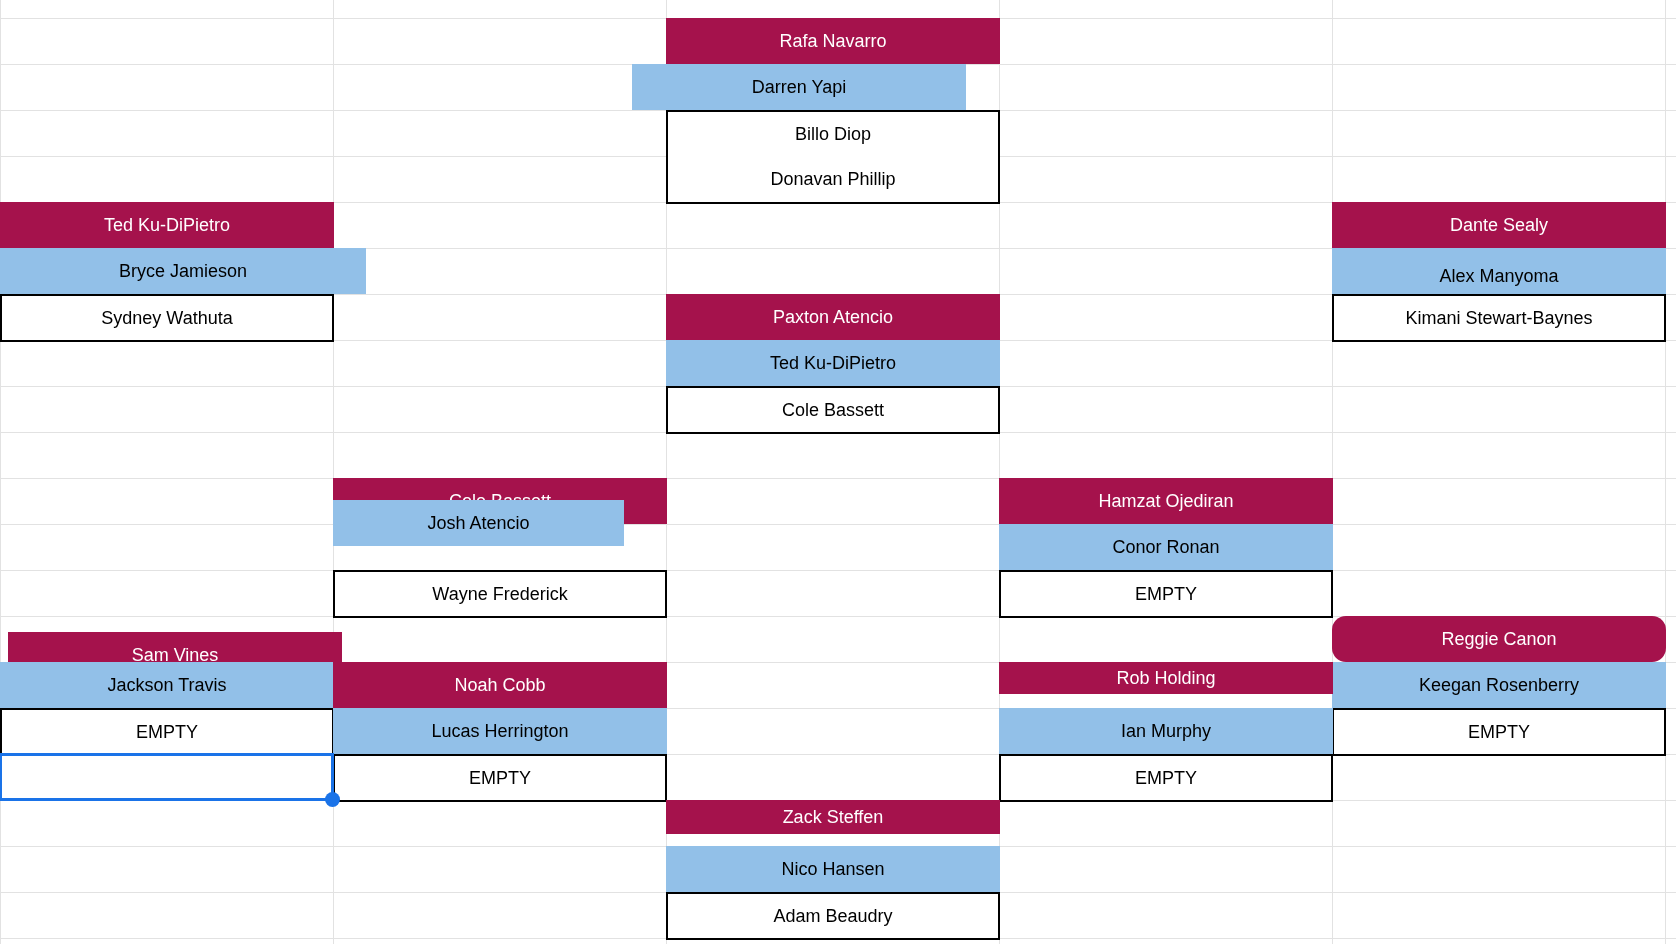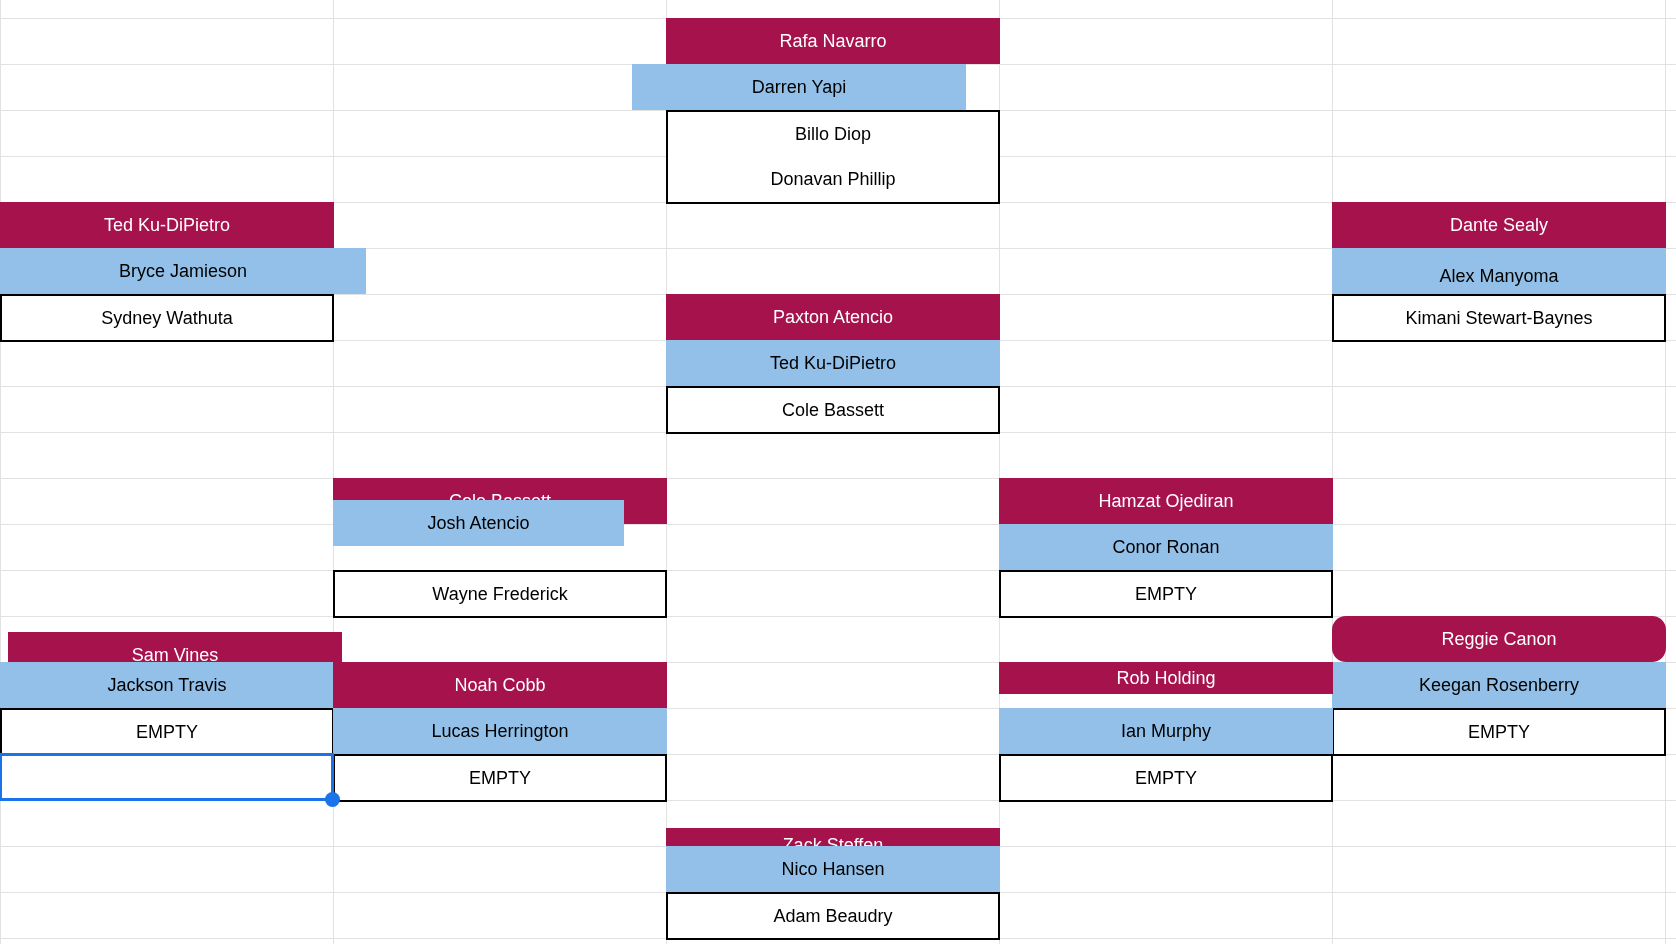--- a/index.html
+++ b/index.html
@@ -98,21 +98,21 @@
       <div class="cell tier-third" style="left: 0px; top: 708px; width: 334px; height: 48px;">EMPTY</div>
       <div class="cell tier-starter" style="left: 1332px; top: 616px; width: 334px; height: 46px; border-radius: 14px;">Reggie Canon</div>
       <div class="cell tier-second" style="left: 1332px; top: 662px; width: 334px; height: 46px;">Keegan Rosenberry</div>
       <div class="cell tier-third" style="left: 1332px; top: 708px; width: 334px; height: 48px;">EMPTY</div>
       <div class="cell tier-starter" style="left: 333px; top: 662px; width: 334px; height: 46px;">Noah Cobb</div>
       <div class="cell tier-second" style="left: 333px; top: 708px; width: 334px; height: 46px;">Lucas Herrington</div>
       <div class="cell tier-third" style="left: 333px; top: 754px; width: 334px; height: 48px;">EMPTY</div>
       <div class="cell tier-starter" style="left: 999px; top: 662px; width: 334px; height: 32px;">Rob Holding</div>
       <div class="cell tier-second" style="left: 999px; top: 708px; width: 334px; height: 46px;">Ian Murphy</div>
       <div class="cell tier-third" style="left: 999px; top: 754px; width: 334px; height: 48px;">EMPTY</div>
-      <div class="cell tier-starter" style="left: 666px; top: 800px; width: 334px; height: 34px; margin-top: 28px;">Zack Steffen</div>
+      <div class="cell tier-starter" style="left: 666px; top: 800px; width: 334px; height: 34px;">Zack Steffen</div>
       <div class="cell tier-second" style="left: 666px; top: 846px; width: 334px; height: 46px;">Nico Hansen</div>
       <div class="cell tier-third" style="left: 666px; top: 892px; width: 334px; height: 48px;">Adam Beaudry</div>
     </div>
 
   <div id="selection" style="left: -1px; top: 753px; width: 335px; height: 48px;">
     <div class="fill-handle"></div>
   </div>
 </div>
 
 </body></html>

